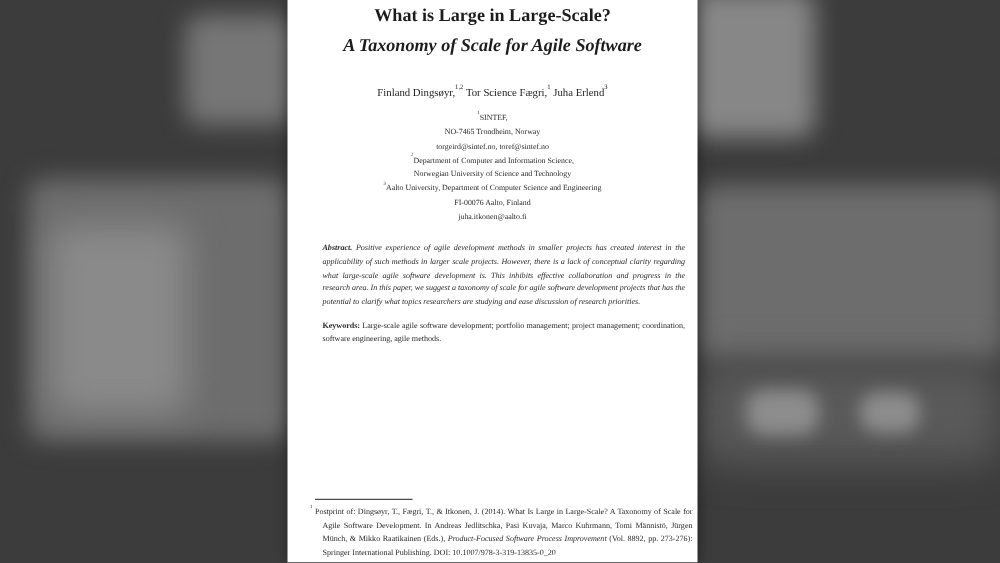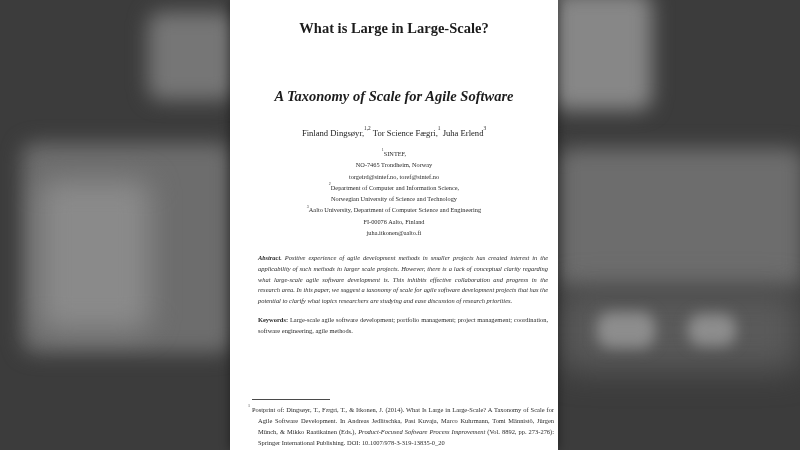--- a/index.html
+++ b/index.html
@@ -20,22 +20,22 @@
   .blob.r-sm2   { left: 688px; top: 314px; width: 48px;  height: 32px;  background: #8d8d8d; filter: blur(7px); }
   .blob.r-low   { left: 560px; top: 290px; width: 240px; height: 80px;  background: #5a5a5a; filter: blur(16px); }
 
   
   .page {
     position: absolute; left: 230px; top: 0; width: 328px; height: 450px;
     background: #ffffff; z-index: 2; color: #1c1c1c;
     box-shadow: 0 0 10px rgba(0,0,0,0.45);
   }
   .title { text-align: center; font-weight: bold; font-size: 14.5px; line-height: 24px; }
-  .title .t1 { padding-top: 16px; font-style: normal; }
-  .title .t2, .title .t3 { font-style: italic; margin-top: 44px; }
+  .title .t1 { padding-top: 1px; font-style: normal; }
+  .title .t2, .title .t3 { font-style: italic; }
   sup.mark { font-size: 62%; line-height: 0; position: relative; top: -0.45em; }
 
   .authors { text-align: center; font-size: 8.6px; margin-top: 20px; color: #222; }
   .affils  { text-align: center; font-size: 6.3px; line-height: 11.3px; margin-top: 10px; color: #2a2a2a; }
 
   .abstract, .keywords {
     margin: 0 10px 0 28px; font-size: 6.45px; line-height: 10.6px;
     text-align: justify; color: #2a2a2a;
   }
   .abstract { margin-top: 15px; font-style: italic; }

